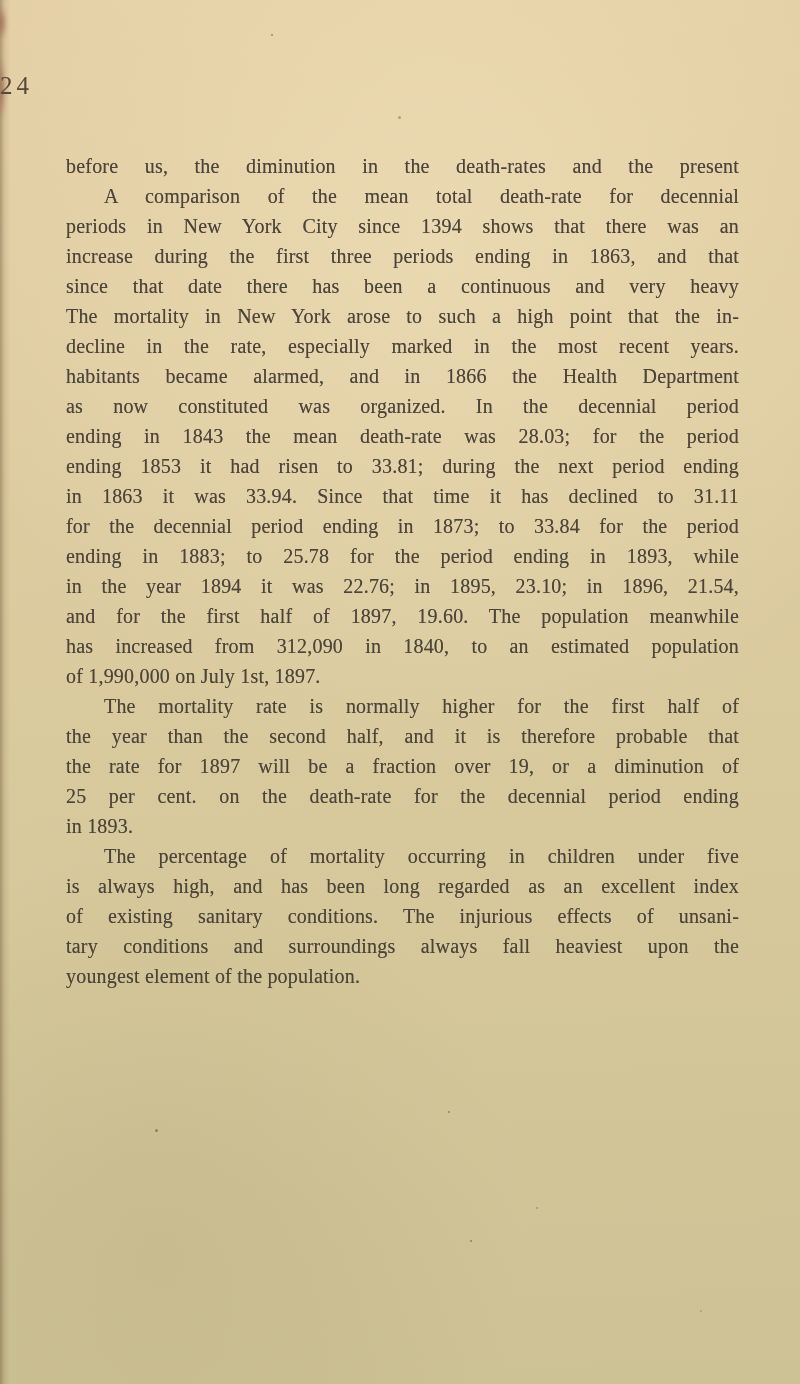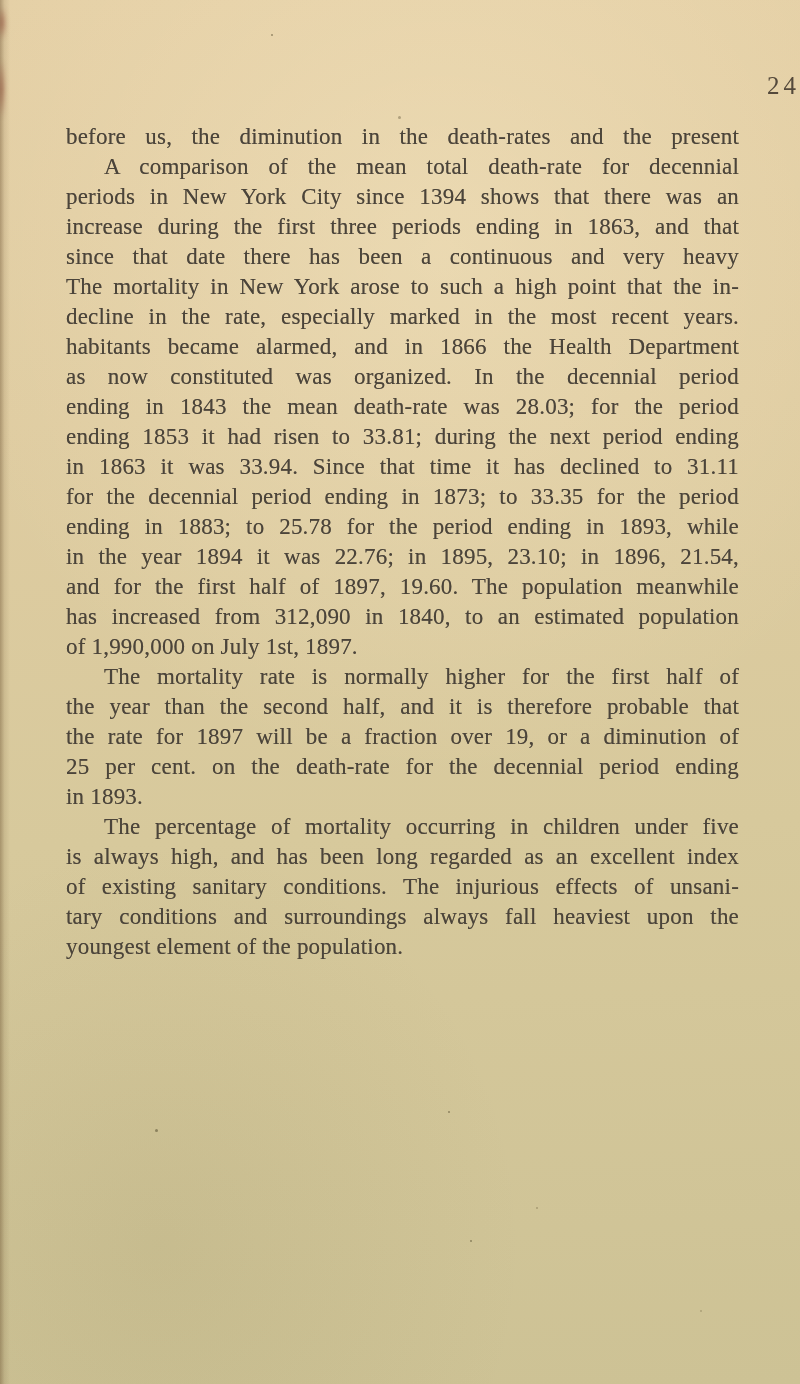--- a/index.html
+++ b/index.html
@@ -36,29 +36,29 @@
   .speck.k2 { left: 398px; top: 116px;  width: 3px; height: 3px; background: rgba(88,78,50,0.40); }
   .speck.k3 { left: 155px; top: 1129px; width: 3px; height: 3px; }
   .speck.k4 { left: 448px; top: 1111px; width: 2px; height: 2px; }
   .speck.k5 { left: 470px; top: 1240px; width: 2px; height: 2px; }
   .speck.k6 { left: 536px; top: 1207px; width: 2px; height: 2px; background: rgba(88,78,50,0.35); }
   .speck.k7 { left: 700px; top: 1310px; width: 2px; height: 2px; background: rgba(88,78,50,0.30); }
 
   .page-number {
     position: absolute;
     top: 72px; left: 0; width: 100%;
-    text-align: right;
+    text-align: left;
     font-size: 25px;
     letter-spacing: 4px;
     color: #54493b;
   }
   .text-block {
     position: absolute;
-    top: 122px; left: 66px; width: 673px;
-    font-size: 23px;
+    top: 151px; left: 66px; width: 673px;
+    font-size: 20px;
     line-height: 30px;
     color: #4b443a;
     letter-spacing: 0.2px;
     text-shadow: 0 0 0.4px rgba(75,68,58,0.55);
   }
   .para { margin: 0; }
   .line {
     text-align: justify;
     -moz-text-align-last: justify;
     text-align-last: justify;
@@ -95,21 +95,21 @@
       <div class="line">periods in New York City since 1394 shows that there was an</div>
       <div class="line">increase during the first three periods ending in 1863, and that</div>
       <div class="line">since that date there has been a continuous and very heavy</div>
       <div class="line">The mortality in New York arose to such a high point that the in-</div>
       <div class="line">decline in the rate, especially marked in the most recent years.</div>
       <div class="line">habitants became alarmed, and in 1866 the Health Department</div>
       <div class="line">as now constituted was organized. In the decennial period</div>
       <div class="line">ending in 1843 the mean death-rate was 28.03; for the period</div>
       <div class="line">ending 1853 it had risen to 33.81; during the next period ending</div>
       <div class="line">in 1863 it was 33.94. Since that time it has declined to 31.11</div>
-      <div class="line">for the decennial period ending in 1873; to 33.35 for the period</div>
+      <div class="line">for the decennial period ending in 1873; to 33.84 for the period</div>
       <div class="line">ending in 1883; to 25.78 for the period ending in 1893, while</div>
       <div class="line">in the year 1894 it was 22.76; in 1895, 23.10; in 1896, 21.54,</div>
       <div class="line">and for the first half of 1897, 19.60. The population meanwhile</div>
       <div class="line">has increased from 312,090 in 1840, to an estimated population</div>
       <div class="line end">of 1,990,000 on July 1st, 1897.</div>
     </div>
     <div class="para">
       <div class="line indent">The mortality rate is normally higher for the first half of</div>
       <div class="line">the year than the second half, and it is therefore probable that</div>
       <div class="line">the rate for 1897 will be a fraction over 19, or a diminution of</div>

